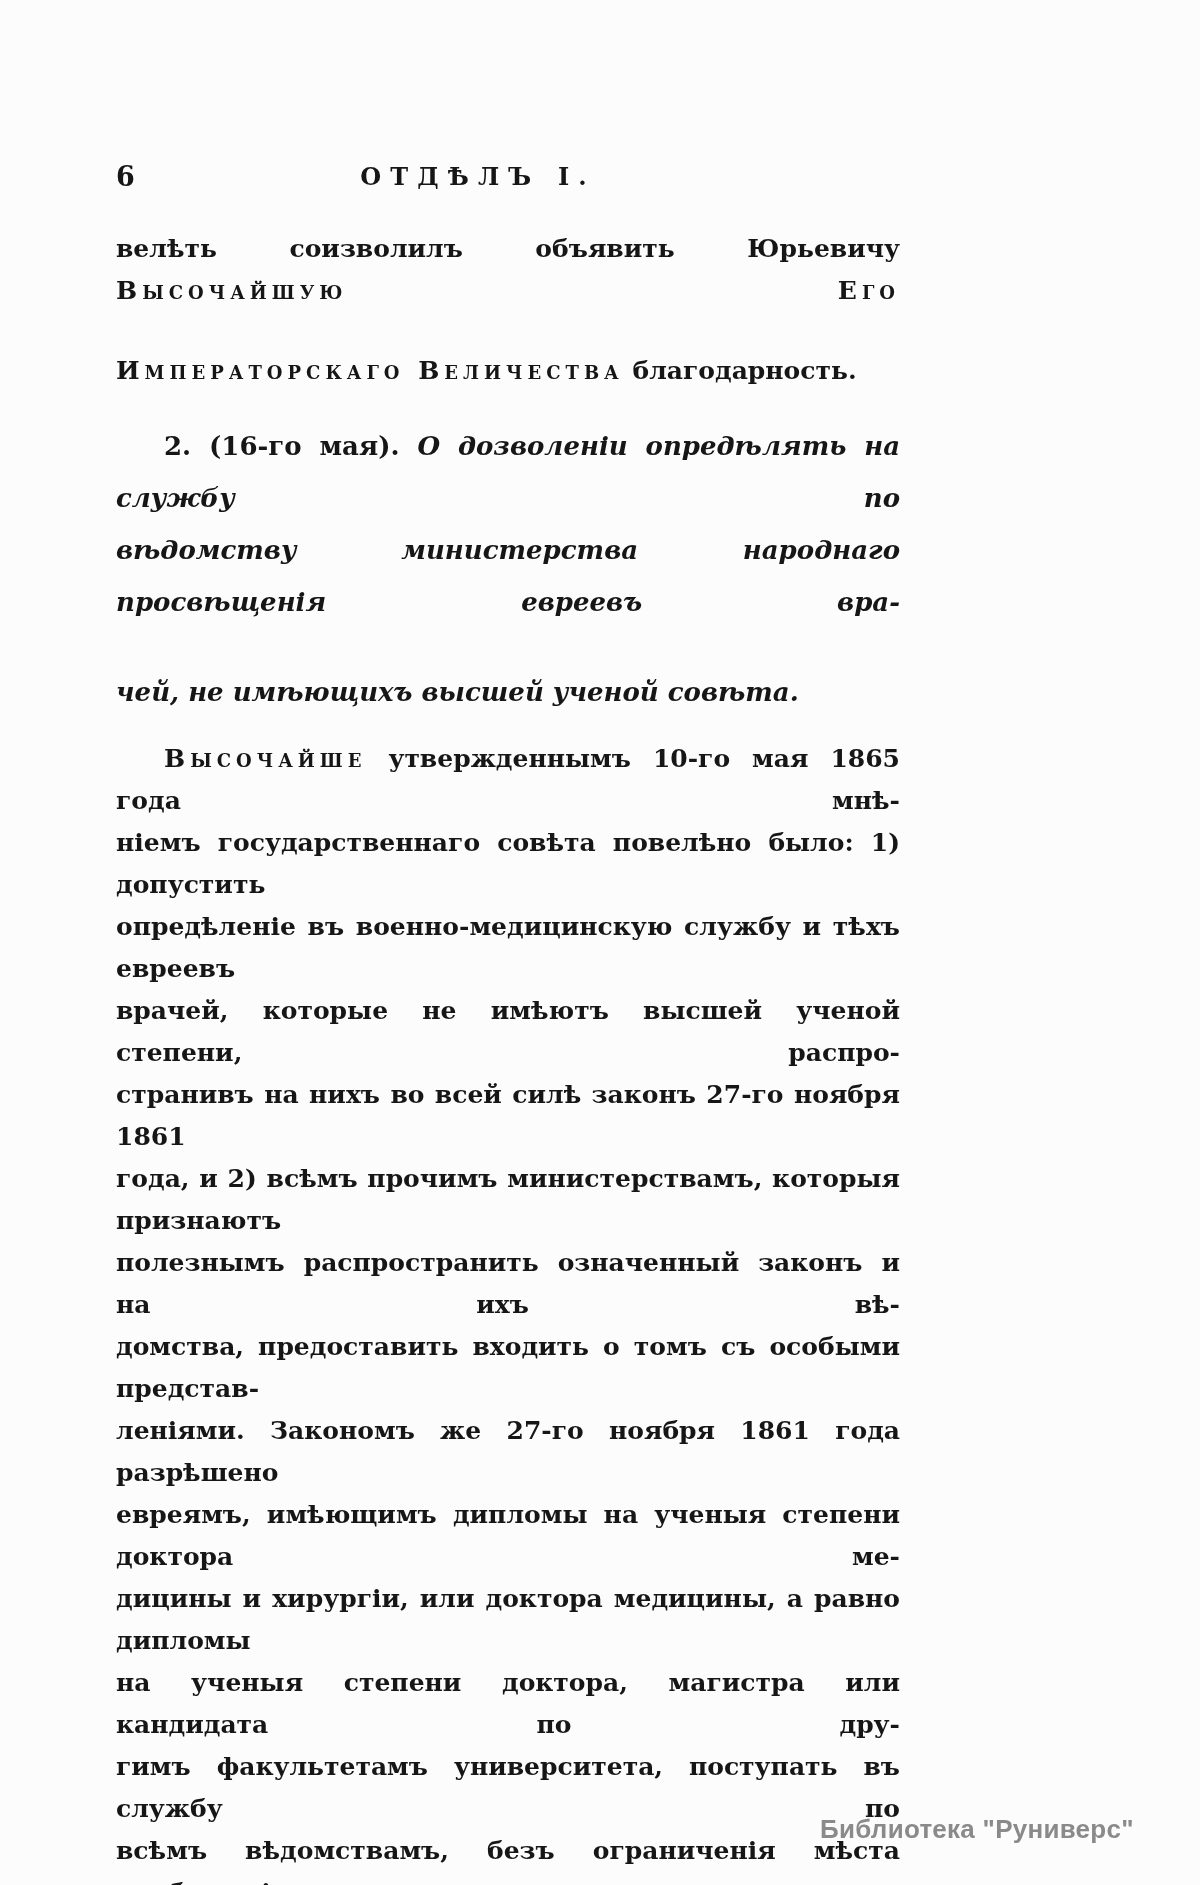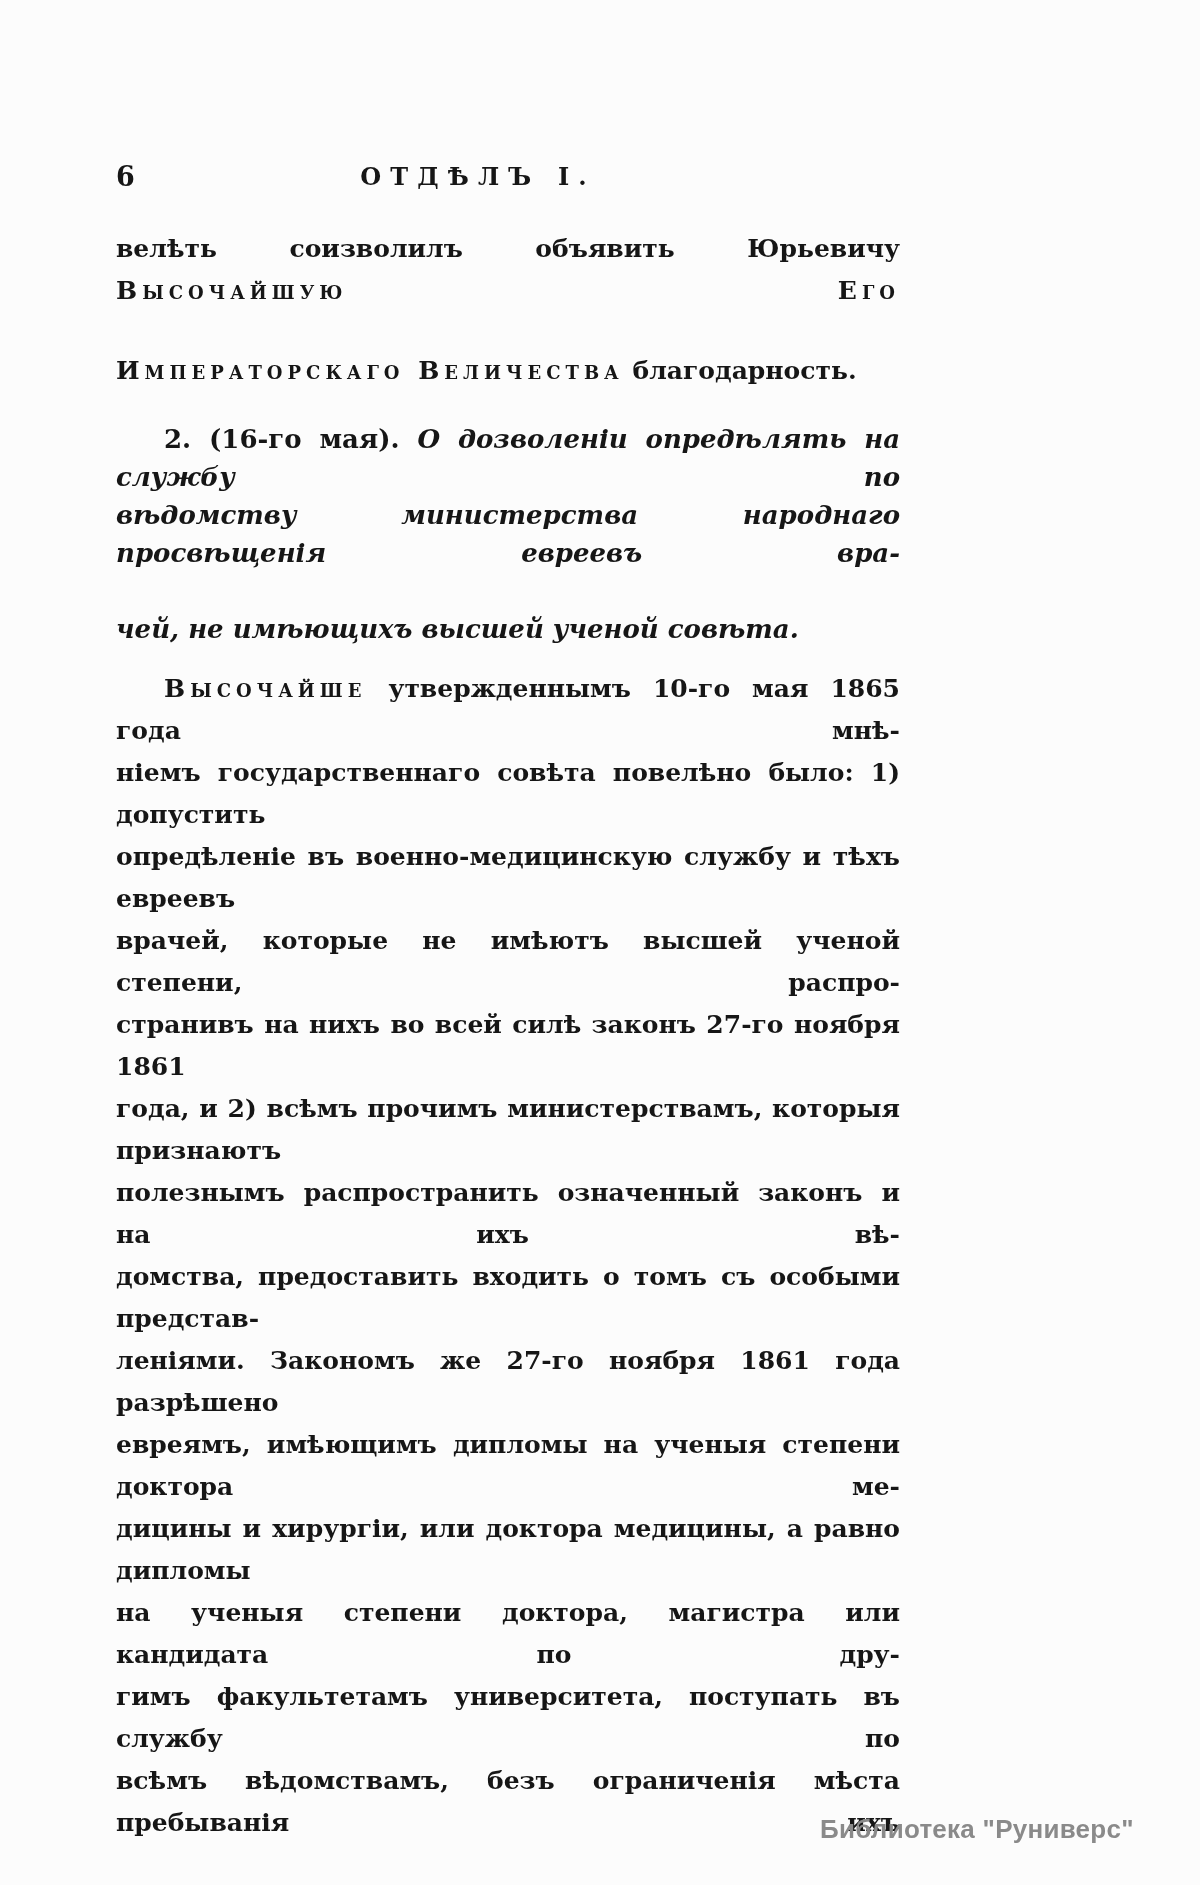--- a/index.html
+++ b/index.html
@@ -42,21 +42,21 @@
   .para .line {
     line-height: 43px;
     text-align: justify;
     text-align-last: justify;
   }
   .para.paragraph-body .line,
   .para.paragraph-body-continued .line { line-height: 42px; }
   .para .line.left { text-align-last: left; margin-top: 38px; }
   .para .line.indent { text-indent: 48px; }
   .para.paragraph-section-heading { margin-top: 28px; font-size: 26px; }
-  .para.paragraph-section-heading .line { line-height: 38px; }
+  .para.paragraph-section-heading .line { line-height: 52px; }
   .para.paragraph-body { margin-top: 20px; }
   .seg-n  { }
   .seg-it { font-style: italic; }
   .seg-sc {
     font-variant-caps: small-caps;
     letter-spacing: 0.2em;
   }
   .watermark {
     position: absolute;
     left: 820px; top: 1814px;

